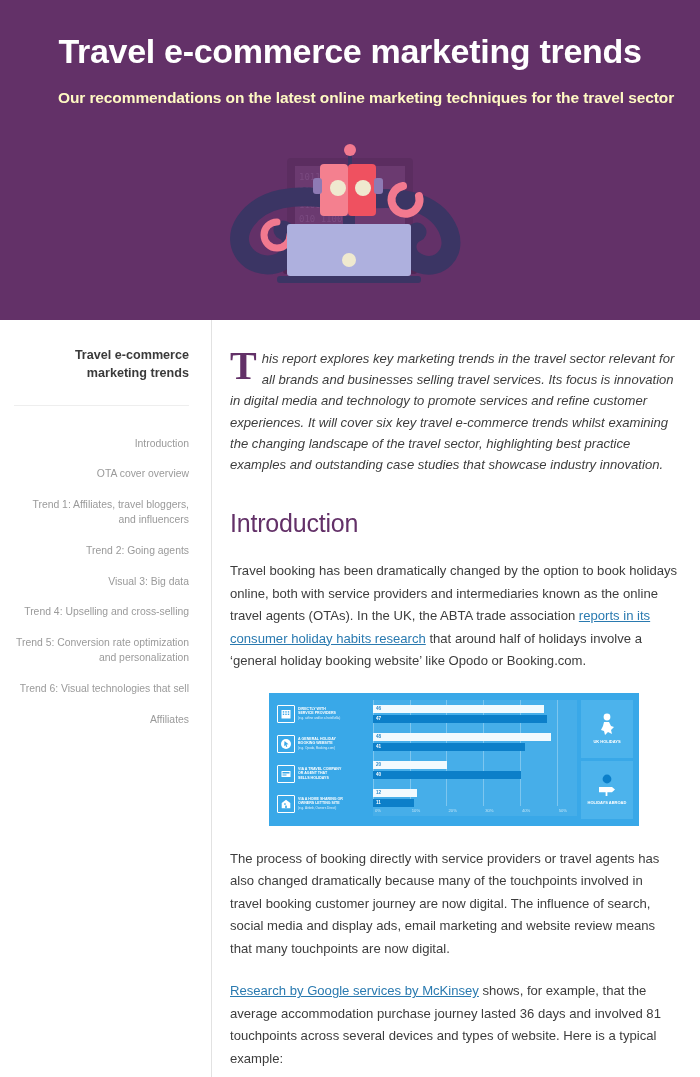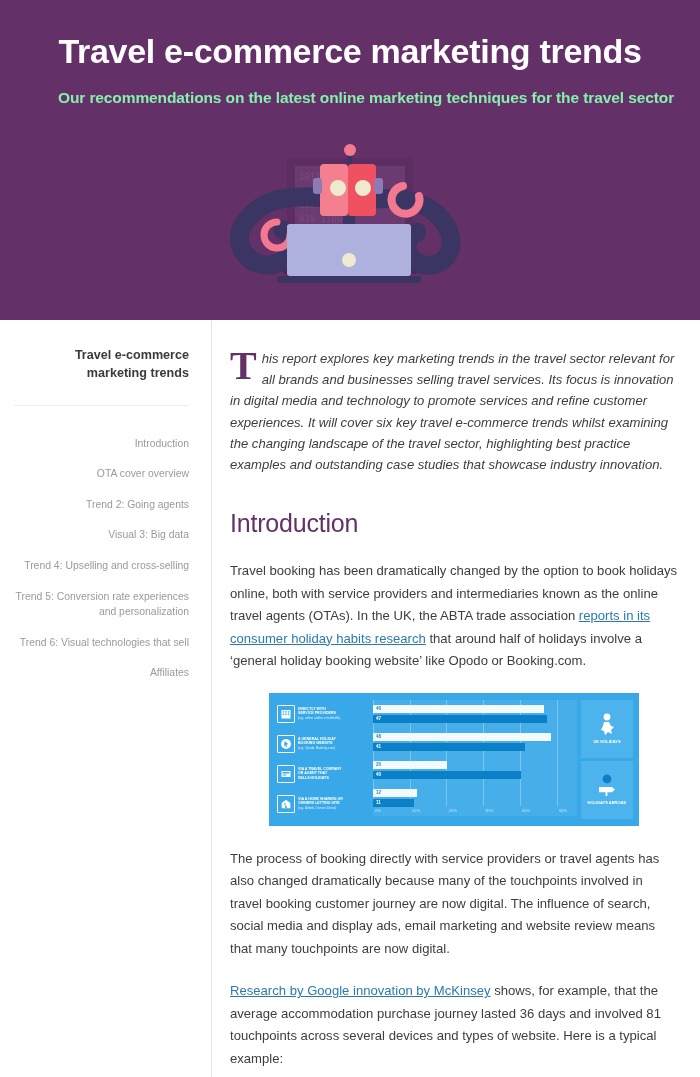--- a/index.html
+++ b/index.html
@@ -22,21 +22,21 @@
     text-align:center;
     color:#ffffff;
     font-size:34px;
     font-weight:700;
     letter-spacing:-0.3px;
     padding-top:32px;
     line-height:1.15;
   }
   .hero-sub {
     text-align:center;
-    color:#86efac;
+    color:#fef9c3;
     font-size:15.5px;
     font-weight:600;
     margin-top:18px;
     letter-spacing:-0.1px;
     margin-left:32px;
   }
   .hero-art {
     position:absolute;
     left:0; right:0; top:140px;
     height:175px;
@@ -198,24 +198,25 @@
   </div>
 </div>
 
 <div class="page">
 
   <aside class="sidebar">
     <div class="side-title">Travel e-commerce marketing trends</div>
     <nav class="toc">
       <div class="toc-item">Introduction</div>
       <div class="toc-item">OTA cover overview</div>
+      <div class="toc-item">Trend 1: Affiliates, travel bloggers, and influencers</div>
       <div class="toc-item">Trend 2: Going agents</div>
       <div class="toc-item">Visual 3: Big data</div>
       <div class="toc-item">Trend 4: Upselling and cross-selling</div>
-      <div class="toc-item">Trend 5: Conversion rate experiences and personalization</div>
+      <div class="toc-item">Trend 5: Conversion rate optimization and personalization</div>
       <div class="toc-item">Trend 6: Visual technologies that sell</div>
       <div class="toc-item">Affiliates</div>
     </nav>
   </aside>
 
   <main class="content">
 
     <p class="lede">
       <span class="dropcap">T</span><span>his report explores key marketing trends in the travel sector relevant for all brands and businesses selling travel services. Its focus is innovation in digital media and technology to promote services and refine customer experiences. It will cover six key travel e-commerce trends whilst examining the changing landscape of the travel sector, highlighting best practice examples and outstanding case studies that showcase industry innovation.</span>
     </p>
@@ -338,16 +339,16 @@
             <path d="M3 13 L16 13 L19 15.6 L16 18.2 L3 18.2 Z" fill="#fff"></path>
             <rect x="9.6" y="18" width="1.8" height="4" fill="#fff"></rect>
           </svg>
           <span class="cap">HOLIDAYS ABROAD</span>
         </div>
       </div>
     </div>
 
     <p class="body">The process of booking directly with service providers or travel agents has also changed dramatically because many of the touchpoints involved in travel booking customer journey are now digital. The influence of search, social media and display ads, email marketing and website review means that many touchpoints are now digital.</p>
 
-    <p class="body"><a class="lnk">Research by Google innovation by McKinsey</a><span> shows, for example, that the average accommodation purchase journey lasted 36 days and involved 81 touchpoints across several devices and types of website. Here is a typical example:</span></p>
+    <p class="body"><a class="lnk">Research by Google services by McKinsey</a><span> shows, for example, that the average accommodation purchase journey lasted 36 days and involved 81 touchpoints across several devices and types of website. Here is a typical example:</span></p>
 
   </main>
 </div>
 
 </body></html>

